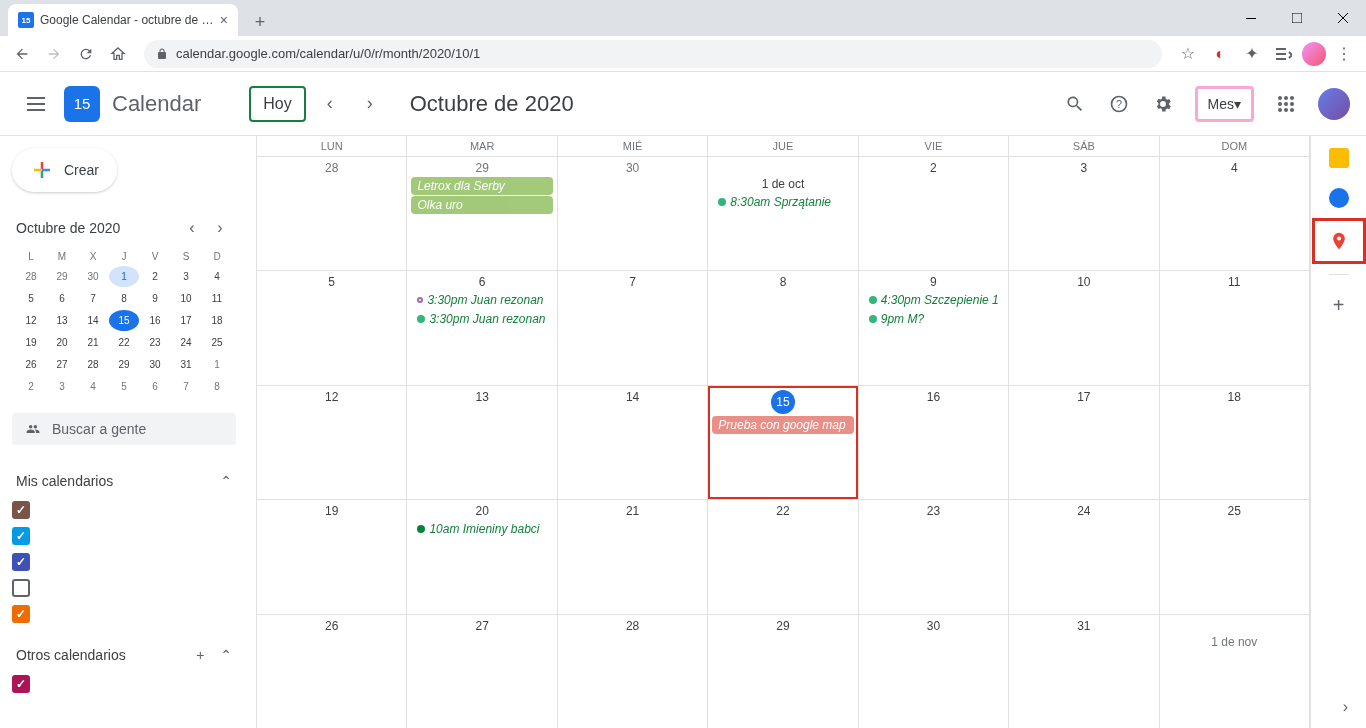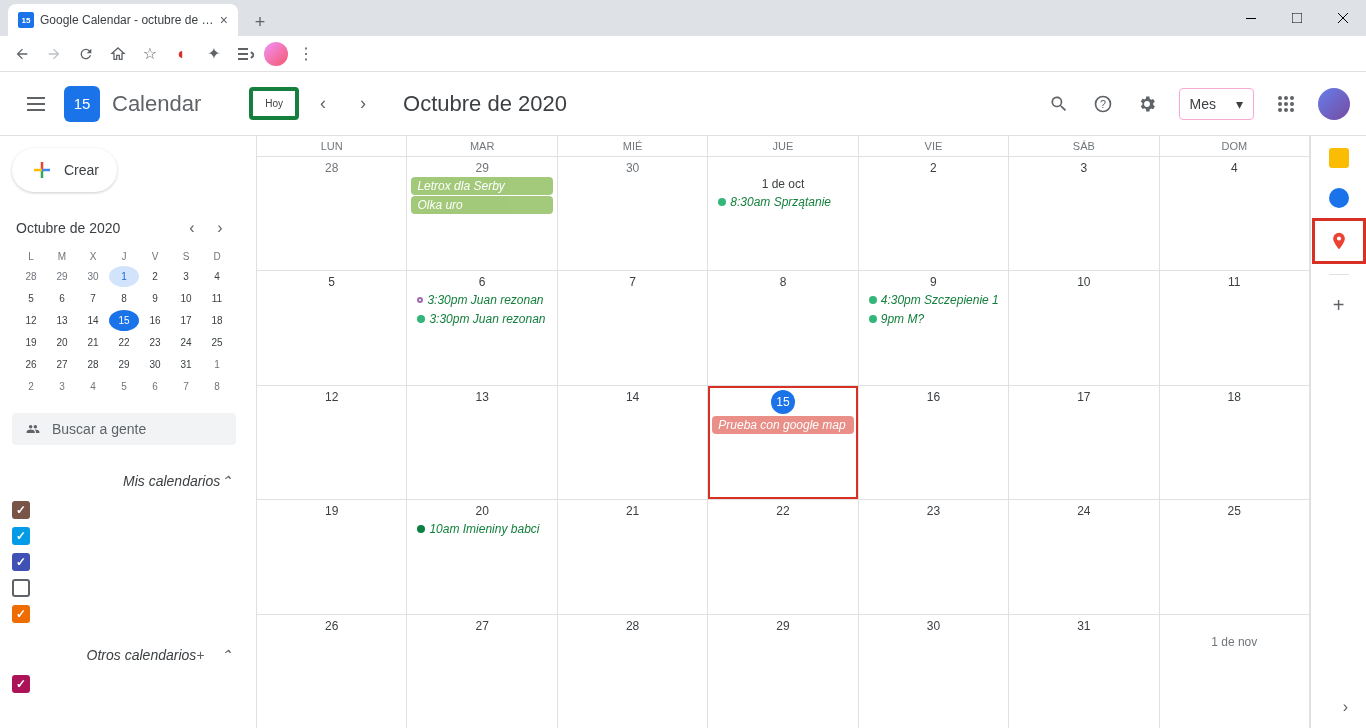--- a/index.html
+++ b/index.html
@@ -21,26 +21,26 @@
 .url-field { flex: 1; height: 28px; background: #f1f3f4; border-radius: 14px; display: flex; align-items: center; padding: 0 12px; margin: 0 8px; gap: 8px; font-size: 13px; color: #3c4043; }
 .lock { color: #5f6368; }
 .ext-icon { width: 24px; height: 24px; display: flex; align-items: center; justify-content: center; border-radius: 50%; cursor: pointer; color: #5f6368; margin: 0 2px; }
 .avatar-sm { width: 24px; height: 24px; border-radius: 50%; background: linear-gradient(135deg,#f093fb,#f5576c); }
 
 
 .app-header { height: 64px; display: flex; align-items: center; padding: 0 16px; border-bottom: 1px solid #e0e0e0; gap: 8px; }
 .menu-btn { width: 40px; height: 40px; display: flex; align-items: center; justify-content: center; color: #5f6368; cursor: pointer; border-radius: 50%; }
 .logo { width: 36px; height: 36px; background: #1a73e8; border-radius: 6px; display: flex; align-items: center; justify-content: center; color: #fff; font-weight: 500; font-size: 15px; }
 .app-name { font-size: 22px; color: #5f6368; margin-left: 4px; margin-right: 40px; }
-.today-btn { padding: 7px 12px; border: 4px solid #15803d; border-radius: 4px; font-size: 10px; color: #3c4043; cursor: pointer; background: #fff; }
+.today-btn { padding: 7px 12px; border: 2px solid #15803d; border-radius: 4px; font-size: 16px; color: #3c4043; cursor: pointer; background: #fff; }
 .nav-arrow { width: 32px; height: 32px; display: flex; align-items: center; justify-content: center; color: #5f6368; cursor: pointer; border-radius: 50%; font-size: 18px; }
 .month-title { font-size: 22px; color: #3c4043; margin-left: 16px; }
 .header-right { margin-left: auto; display: flex; align-items: center; gap: 4px; }
 .hdr-icon { width: 40px; height: 40px; display: flex; align-items: center; justify-content: center; color: #5f6368; cursor: pointer; border-radius: 50%; }
-.view-select { padding: 7px 10px; border: 1px solid #f9a8d4; border-radius: 4px; font-size: 14px; color: #3c4043; cursor: pointer; display: flex; align-items: center; gap: 20px; margin: 0 8px; }
+.view-select { padding: 7px 10px; border: 3px solid #f9a8d4; border-radius: 4px; font-size: 14px; color: #3c4043; cursor: pointer; display: flex; align-items: center; gap: 0; margin: 0 8px; }
 .apps-grid { width: 40px; height: 40px; display: flex; align-items: center; justify-content: center; cursor: pointer; }
 .avatar-lg { width: 32px; height: 32px; border-radius: 50%; background: linear-gradient(135deg,#667eea,#764ba2); margin-left: 8px; }
 
 
 .main { display: flex; height: 592px; }
 .sidebar { width: 256px; padding: 12px 20px 28px 12px; overflow-y: auto; }
 .create-btn { display: inline-flex; align-items: center; gap: 10px; padding: 10px 18px; border-radius: 24px; box-shadow: 0 1px 3px rgba(0,0,0,0.2); font-size: 14px; color: #3c4043; cursor: pointer; background: #fff; margin-bottom: 16px; }
 .plus-icon { width: 24px; height: 24px; position: relative; }
 
 .mini-cal { margin: 8px 4px 16px; }
@@ -51,21 +51,21 @@
 .mini-grid { display: grid; grid-template-columns: repeat(7, 1fr); gap: 1px; }
 .mini-dow { font-size: 10px; color: #70757a; text-align: center; padding: 3px 0; font-weight: 500; }
 .mini-day { font-size: 10px; color: #3c4043; text-align: center; padding: 5px 0; cursor: pointer; border-radius: 50%; position: relative; }
 .mini-day.muted { color: #70757a; }
 .mini-day.today { background: #1a73e8; color: #fff; }
 .mini-day.selected { background: #d2e3fc; color: #1967d2; }
 
 .search-people { display: flex; align-items: center; gap: 10px; padding: 8px 12px; background: #f1f3f4; border-radius: 4px; font-size: 14px; color: #5f6368; margin: 8px 0 20px; cursor: text; }
 
 .cal-section { margin-bottom: 12px; }
-.cal-section-hdr { display: flex; align-items: center; justify-content: flex-end; padding: 8px 4px; font-size: 14px; color: #3c4043; font-weight: 500; cursor: pointer; font-style: italic; }
+.cal-section-hdr { display: flex; align-items: center; justify-content: space-between; padding: 8px 4px; font-size: 14px; color: #3c4043; font-weight: 500; cursor: pointer; }
 .sec-actions { display: flex; gap: 4px; color: #5f6368; }
 .cal-list { display: flex; flex-direction: column; gap: 8px; padding: 4px 0; }
 .cal-check { width: 18px; height: 18px; border-radius: 3px; display: flex; align-items: center; justify-content: center; color: #fff; cursor: pointer; }
 .cal-check.checked::after { content: '✓'; font-size: 12px; font-weight: bold; }
 
 
 .cal-grid { flex: 1; border-left: 1px solid #e0e0e0; }
 .dow-row { display: grid; grid-template-columns: repeat(7, 1fr); height: 20px; }
 .dow-cell { border-right: 1px solid #e0e0e0; text-align: center; font-size: 11px; color: #70757a; font-weight: 500; padding-top: 4px; }
 .weeks { display: grid; grid-template-rows: repeat(5, 1fr); height: 572px; }
@@ -135,20 +135,28 @@
   <div class="nav-btn">
       <svg width="16" height="16" viewBox="0 0 24 24">
         <path d="M17.65 6.35A8 8 0 1 0 19.73 14h-2.08A6 6 0 1 1 12 6a5.9 5.9 0 0 1 4.22 1.78L13 11h7V4z" fill="#5f6368"></path>
       </svg>
     </div>
   <div class="nav-btn">
       <svg width="16" height="16" viewBox="0 0 24 24">
         <path d="M12 3l9 8h-3v9h-4v-6h-4v6H6v-9H3z" fill="none" stroke="#5f6368" stroke-width="2"></path>
       </svg>
     </div>
+  <div class="url-field">
+    <span class="lock">
+        <svg width="12" height="14" viewBox="0 0 24 24">
+          <path d="M18 8h-1V6a5 5 0 0 0-10 0v2H6a2 2 0 0 0-2 2v10a2 2 0 0 0 2 2h12a2 2 0 0 0 2-2V10a2 2 0 0 0-2-2zM9 6a3 3 0 0 1 6 0v2H9z" fill="#5f6368"></path>
+        </svg>
+      </span>
+    <span>calendar.google.com/calendar/u/0/r/month/2020/10/1</span>
+  </div>
   <div class="ext-icon">☆</div>
   <div class="ext-icon" style="color:#d93025">◐</div>
   <div class="ext-icon">✦</div>
   <div class="ext-icon">
       <svg width="16" height="14">
         <path d="M0 2h10M0 7h10M0 12h10M13 5l3 3-3 3" stroke="#5f6368" fill="none" stroke-width="2"></path>
       </svg>
     </div>
   <div class="avatar-sm"></div>
   <div class="ext-icon">⋮</div>

